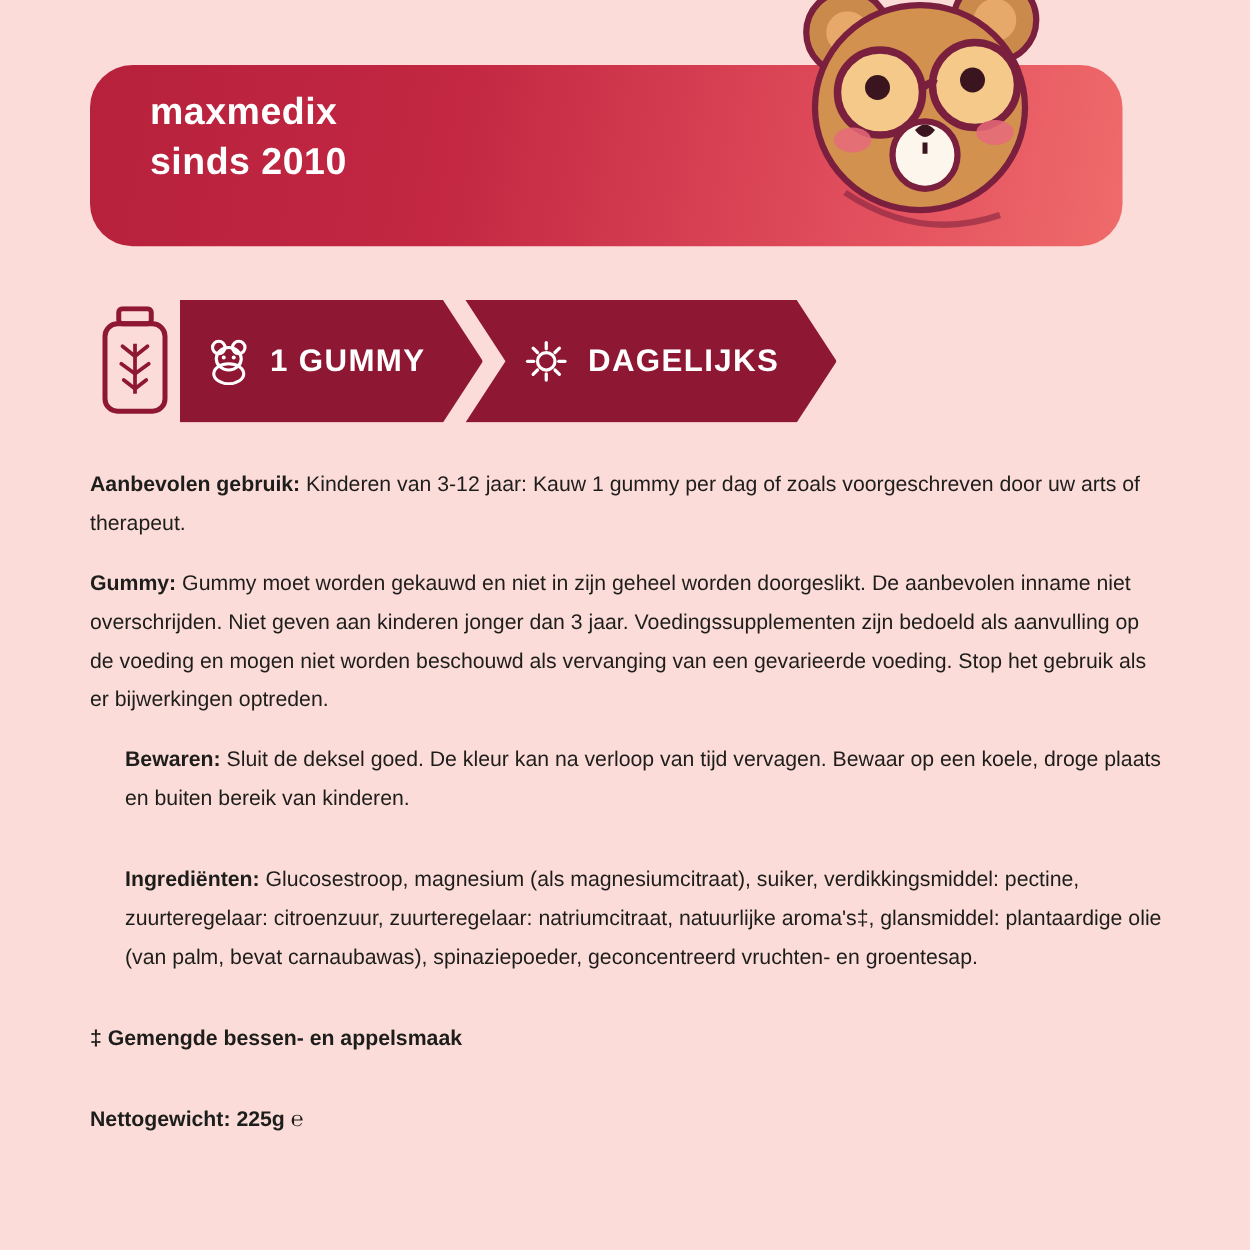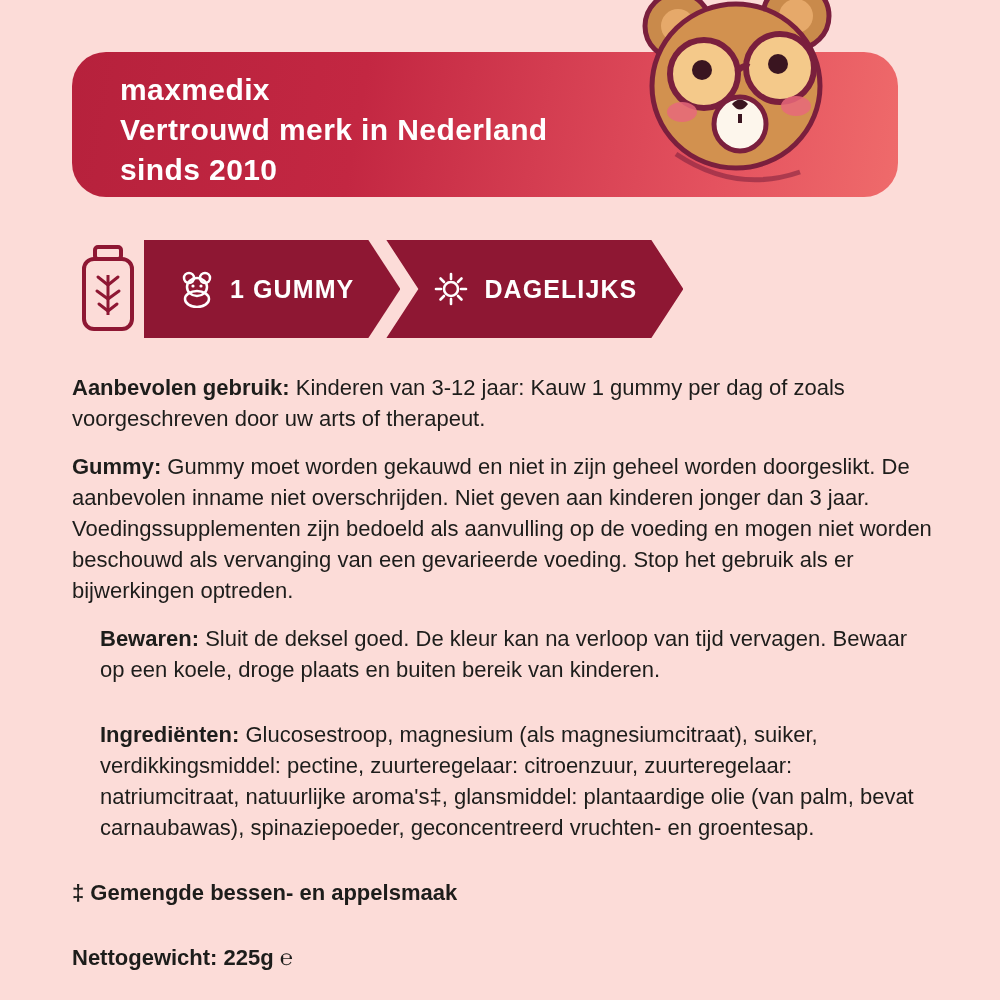--- a/index.html
+++ b/index.html
@@ -66,59 +66,58 @@
   }
   .chev {
     position: relative;
     background: #8e1733;
     display: flex;
     align-items: center;
     color: #ffffff;
     font-weight: bold;
     font-size: 25px;
     letter-spacing: 1.1px;
-    padding-left: 36px;
+    padding-left: 22px;
     padding-right: 46px;
     clip-path: polygon(0 0, calc(100% - 32px) 0, 100% 50%, calc(100% - 32px) 100%, 0 100%);
   }
   .chev.second {
     margin-left: -14px;
     clip-path: polygon(0 0, calc(100% - 32px) 0, 100% 50%, calc(100% - 32px) 100%, 0 100%, 32px 50%);
     padding-left: 48px;
     text-align: right;
   }
   .chev .ico { margin-right: 16px; display: flex; align-items: center; }
 
   
   .content {
     position: absolute;
     left: 72px;
     top: 372px;
     width: 862px;
-    font-size: 22px;
+    font-size: 17px;
     line-height: 31px;
     color: #1d1d1b;
   }
   .para { margin: 0 0 17px 0; }
   .para.gap-big { margin-bottom: 34px; margin-left: 28px; }
   .para b { font-weight: bold; }
   .note { margin: 0 0 34px 0; font-weight: bold; }
   .netweight { margin: 0; }
   .ec-mark {
     font-family: "Liberation Serif", serif;
     font-weight: normal;
   }
 </style>
 </head>
 <body>
 
 <div class="banner">
   <div class="banner-text">
     <span class="banner-line">maxmedix</span>
-    <span class="banner-line">Vertrouwd merk in Nederland</span>
     <span class="banner-line">sinds 2010</span>
   </div>
 </div>
 
 <svg class="bear" viewBox="0 0 260 250">
 
   <circle cx="78" cy="62" r="33" fill="#c98a4b" stroke="#7a1f3d" stroke-width="5"></circle>
   <circle cx="78" cy="62" r="17" fill="#e6a96a"></circle>
   <circle cx="196" cy="52" r="33" fill="#c98a4b" stroke="#7a1f3d" stroke-width="5"></circle>
   <circle cx="196" cy="52" r="17" fill="#e6a96a"></circle>

